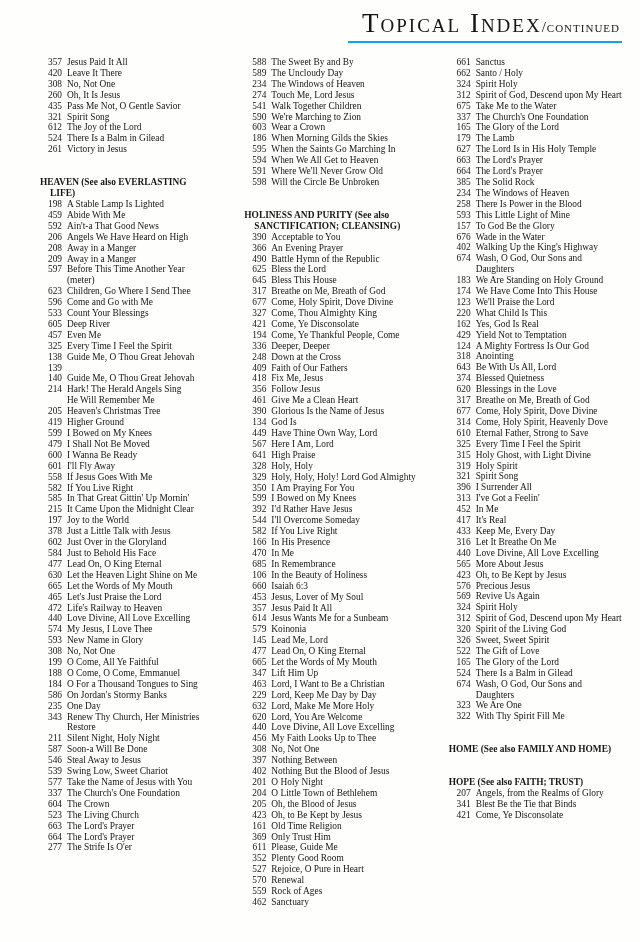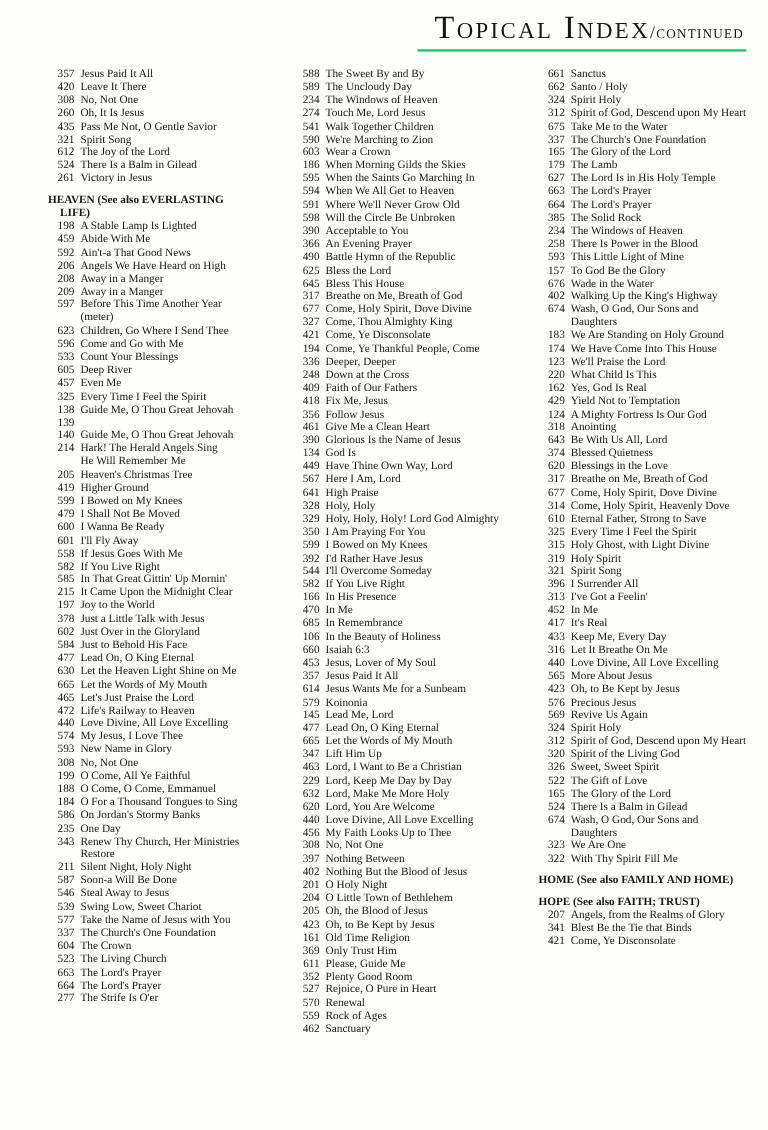--- a/index.html
+++ b/index.html
@@ -16,21 +16,21 @@
     font-size:10.5px;
     letter-spacing:0.6px;
   }
 
   .header-right {
     display:flex;
     justify-content:flex-end;
     margin-top:0px;
   }
   .title-wrap {
-    border-bottom:2px solid #22c55e;
+    border-bottom:2px solid #0ea5e9;
     padding:0 2px 4px 14px;
     white-space:nowrap;
   }
   .title-main {
     font-variant:small-caps;
     font-size:27px;
     letter-spacing:2px;
     line-height:1;
   }
   .title-cont {
@@ -52,21 +52,21 @@
   .entry { display:flex; }
   .num {
     flex:0 0 22px;
     width:22px;
     text-align:right;
     white-space:nowrap;
   }
   .title { flex:1; padding-left:5px; }
   .section-heading {
     font-weight:bold;
-    margin-top:7px;
+    margin-top:22px;
     padding-left:10px;
     text-indent:-10px;
   }
   .block:first-child .section-heading { margin-top:0; }
 </style>
 </head>
 <body>
 
 <div class="page">
 
@@ -397,20 +397,21 @@
           <div class="entry">
             <span class="num">591</span>
             <span class="title">Where We'll Never Grow Old</span>
           </div>
           <div class="entry">
             <span class="num">598</span>
             <span class="title">Will the Circle Be Unbroken</span>
           </div>
         </div>
         <div class="block">
+          <div class="section-heading">HOLINESS AND PURITY (See also SANCTIFICATION; CLEANSING)</div>
           <div class="entry">
             <span class="num">390</span>
             <span class="title">Acceptable to You</span>
           </div>
           <div class="entry">
             <span class="num">366</span>
             <span class="title">An Evening Prayer</span>
           </div>
           <div class="entry">
             <span class="num">490</span>

